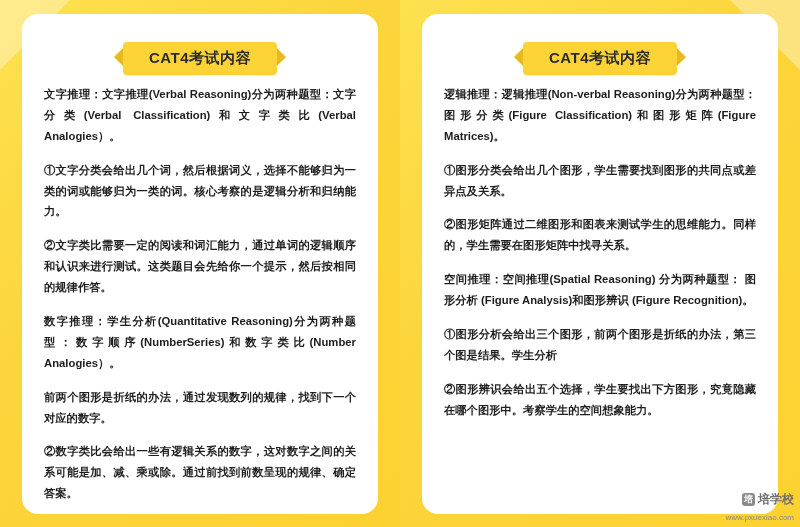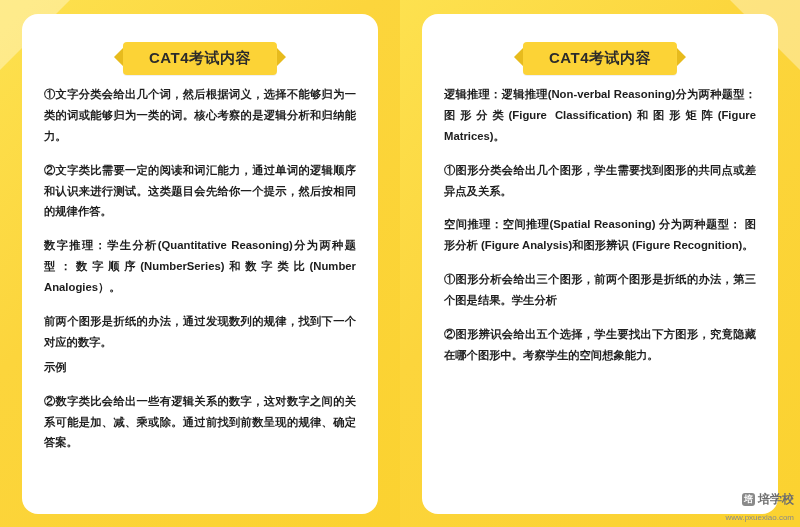--- a/index.html
+++ b/index.html
@@ -174,37 +174,38 @@
 </head>
 <body>
 
 <div class="page">
 
   <div class="panel panel-left">
     <div class="corner-wedge"></div>
     <div class="card">
       <div class="ribbon">CAT4考试内容</div>
       <div class="content">
+        <p class="para bold">文字推理：文字推理(Verbal Reasoning)分为两种题型：文字分类(Verbal Classification)和文字类比(Verbal Analogies）。</p>
         <p class="para numbered">①文字分类会给出几个词，然后根据词义，选择不能够归为一类的词或能够归为一类的词。核心考察的是逻辑分析和归纳能力。</p>
         <p class="para numbered">②文字类比需要一定的阅读和词汇能力，通过单词的逻辑顺序和认识来进行测试。这类题目会先给你一个提示，然后按相同的规律作答。</p>
         <p class="para bold">数字推理：学生分析(Quantitative Reasoning)分为两种题型：数字顺序(NumberSeries)和数字类比(Number Analogies）。</p>
         <p class="para numbered">前两个图形是折纸的办法，通过发现数列的规律，找到下一个对应的数字。</p>
-        <p class="small-note">示例</p>
         <p class="para numbered">②数字类比会给出一些有逻辑关系的数字，这对数字之间的关系可能是加、减、乘或除。通过前找到前数呈现的规律、确定答案。</p>
       </div>
     </div>
   </div>
 
   <div class="panel panel-right">
     <div class="corner-wedge right"></div>
     <div class="card">
       <div class="ribbon">CAT4考试内容</div>
       <div class="content">
         <p class="para bold">逻辑推理：逻辑推理(Non-verbal Reasoning)分为两种题型：图形分类(Figure Classification)和图形矩阵(Figure Matrices)。</p>
         <p class="para numbered">①图形分类会给出几个图形，学生需要找到图形的共同点或差异点及关系。</p>
+        <p class="para numbered">②图形矩阵通过二维图形和图表来测试学生的思维能力。同样的，学生需要在图形矩阵中找寻关系。</p>
         <p class="para bold">空间推理：空间推理(Spatial Reasoning) 分为两种题型： 图形分析 (Figure Analysis)和图形辨识 (Figure Recognition)。</p>
         <p class="para numbered">①图形分析会给出三个图形，前两个图形是折纸的办法，第三个图是结果。学生分析</p>
         <p class="para numbered">②图形辨识会给出五个选择，学生要找出下方图形，究竟隐藏在哪个图形中。考察学生的空间想象能力。</p>
       </div>
     </div>
     <div class="watermark">
       <div class="logo">
         <span class="logo-badge">培</span>
         <span>培学校</span>
       </div>

